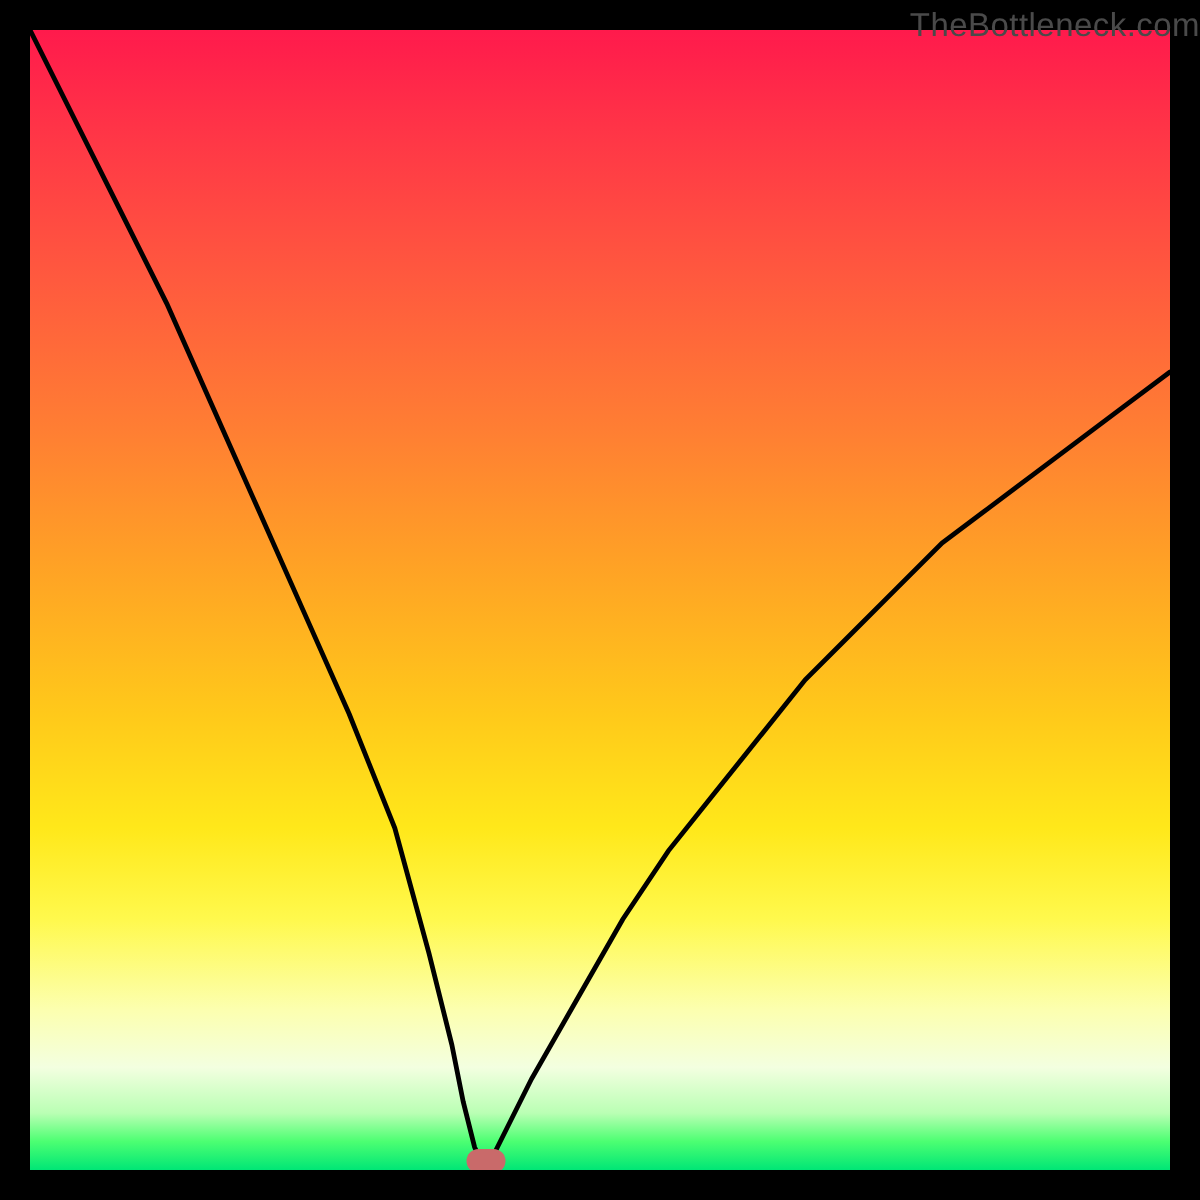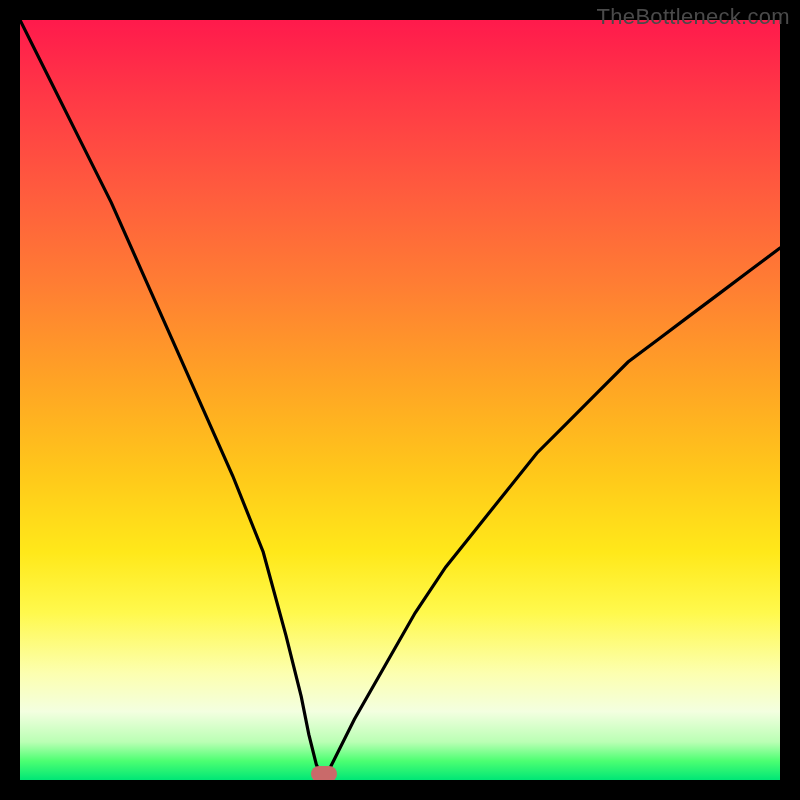--- a/index.html
+++ b/index.html
@@ -35,21 +35,21 @@
       #fcffb0 86%,
       #f3ffe0 91%,
       #baffb4 95%,
       #4cff72 97.5%,
       #00e676 100%
     );
   }
   .watermark {
     position: absolute;
     top: 4px;
-    right: 10px;
+    right: 0;
     color: #4a4a4a;
     font-size: 22px;
     letter-spacing: 0.3px;
     font-weight: 500;
     user-select: none;
   }
   svg.curve {
     position: absolute;
     inset: 0;
     width: 100%;

